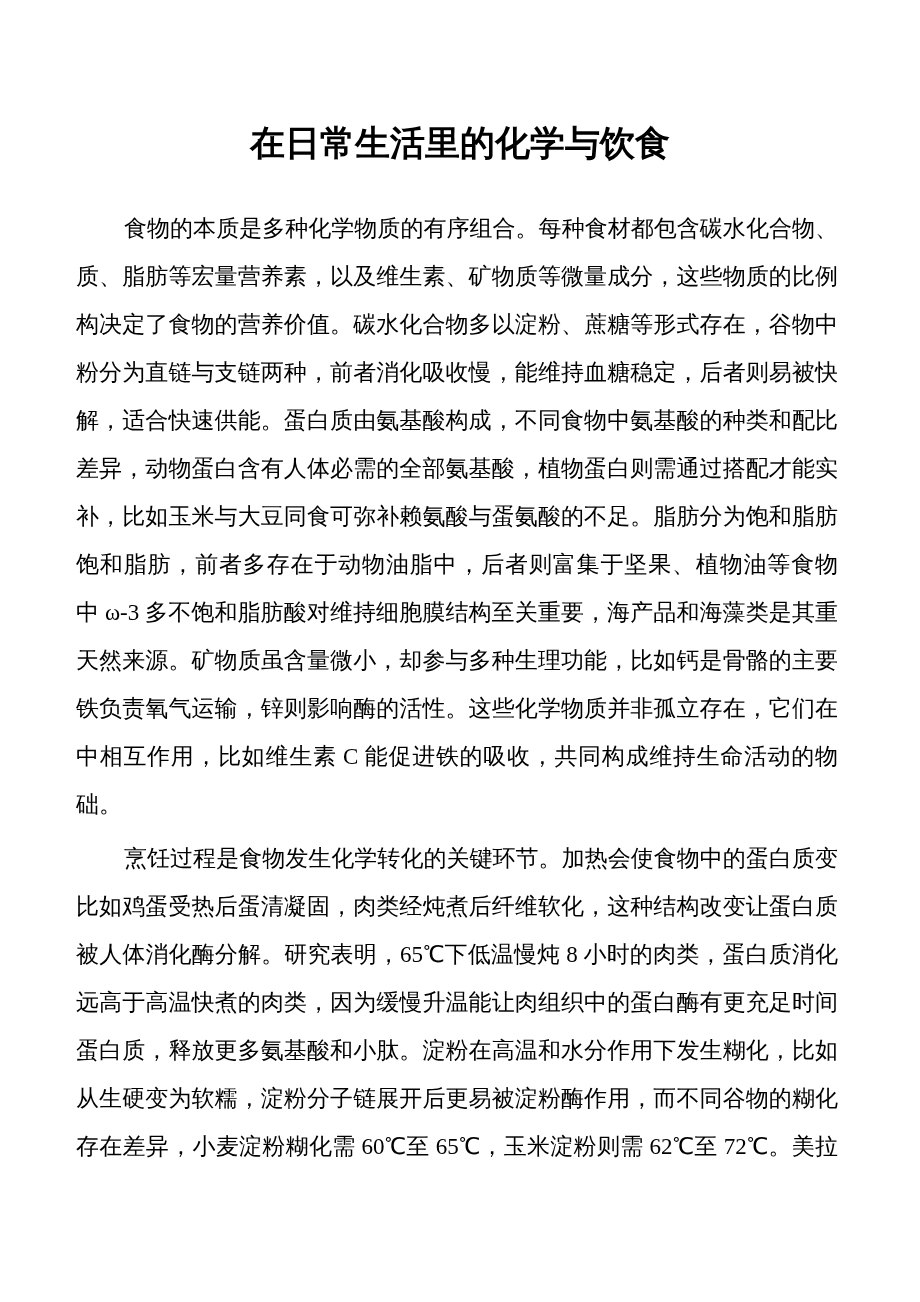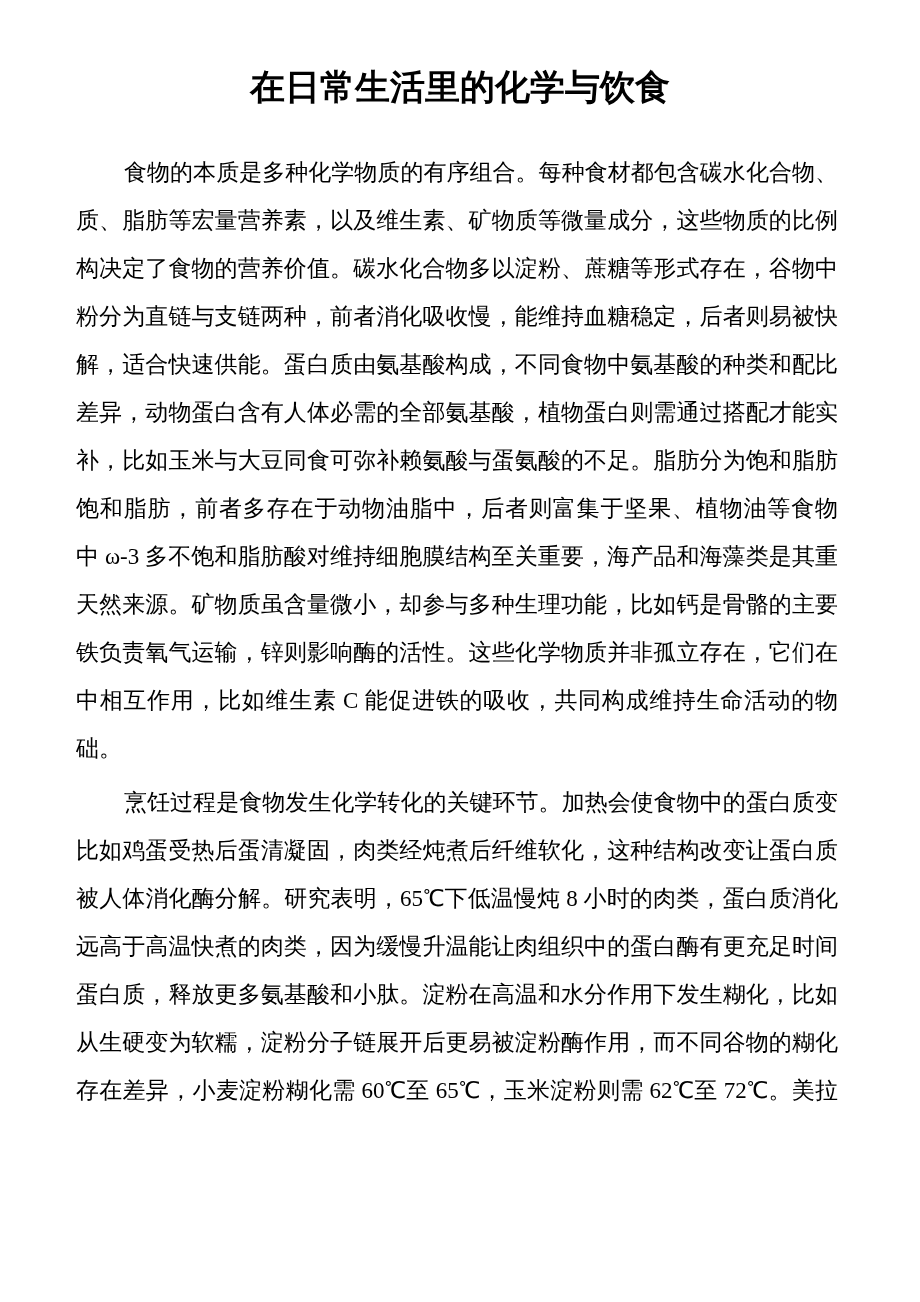--- a/index.html
+++ b/index.html
@@ -10,21 +10,21 @@
   body {
     width: 920px;
     height: 1302px;
     overflow: hidden;
     color: #000000;
     font-family: "Liberation Serif", serif;
   }
   .page {
     width: 920px;
     height: 1302px;
-    padding-top: 60px;
+    padding-top: 116px;
     box-sizing: border-box;
     background: #ffffff;
   }
   .doc-title {
     margin: 0;
     font-family: "Liberation Sans", sans-serif;
     font-weight: bold;
     font-size: 35px;
     line-height: 54px;
     text-align: center;

